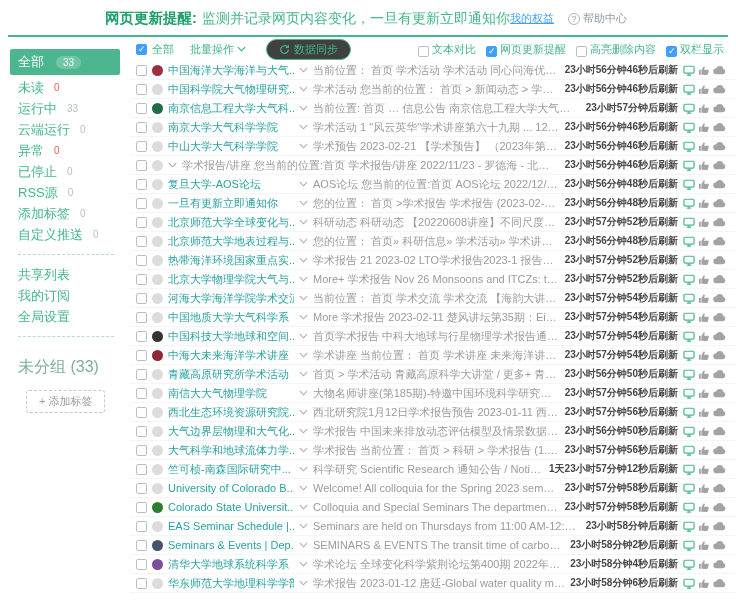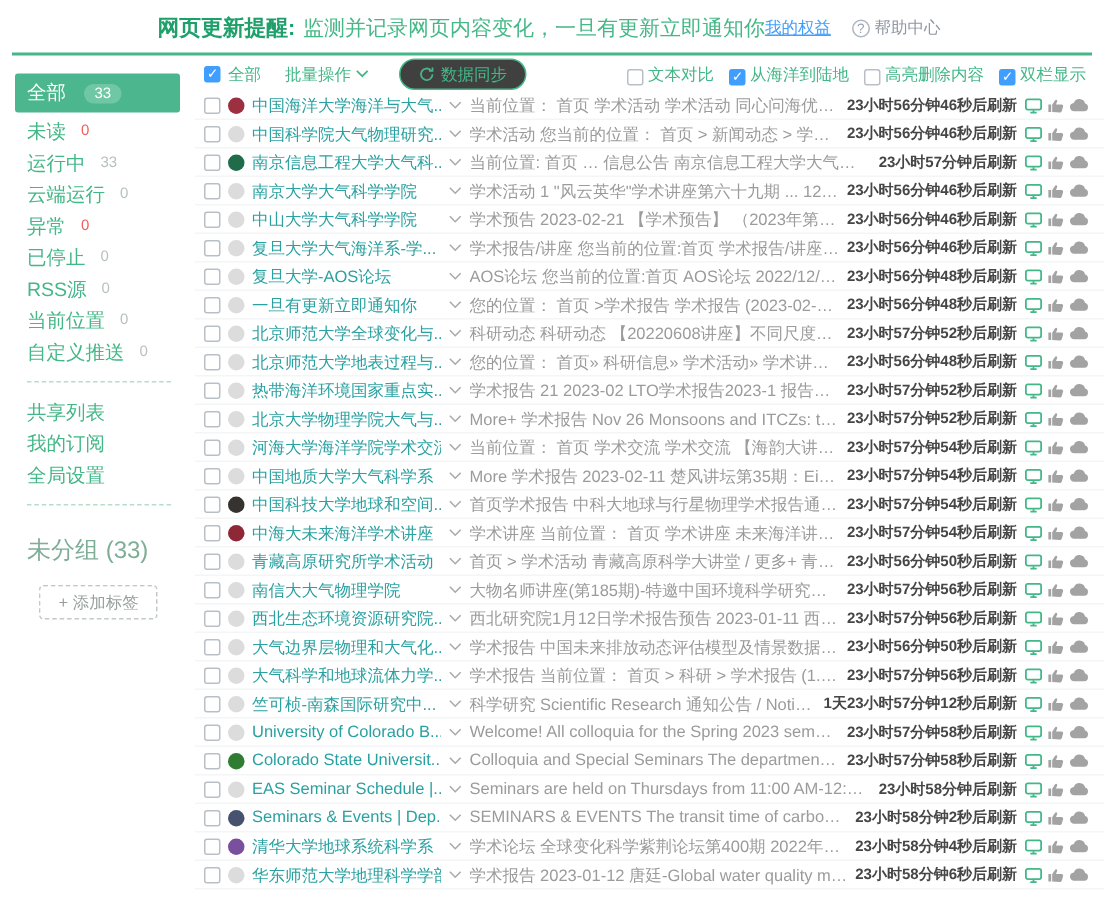--- a/index.html
+++ b/index.html
@@ -96,21 +96,21 @@
         </div>
         <div class="sb-item">
           <span class="sb-label">已停止</span>
           <span class="sb-count">0</span>
         </div>
         <div class="sb-item">
           <span class="sb-label">RSS源</span>
           <span class="sb-count">0</span>
         </div>
         <div class="sb-item">
-          <span class="sb-label">当前位置</span>
+          <span class="sb-label">添加标签</span>
           <span class="sb-count">0</span>
         </div>
         <div class="sb-item">
           <span class="sb-label">自定义推送</span>
           <span class="sb-count">0</span>
         </div>
       </div>
     <div class="sb-divider"></div>
     <div id="sb-links">
         <div class="sb-link">共享列表</div>
@@ -138,21 +138,21 @@
           </svg>
         <span>数据同步</span>
       </button>
       <span class="tb-right" id="tb-opts">
           <span class="tb-opt">
             <span class="cb"></span>
             <span>文本对比</span>
           </span>
           <span class="tb-opt">
             <span class="cb checked"></span>
-            <span>从海洋到陆地</span>
+            <span>网页更新提醒</span>
           </span>
           <span class="tb-opt">
             <span class="cb"></span>
             <span>高亮删除内容</span>
           </span>
           <span class="tb-opt">
             <span class="cb checked"></span>
             <span>双栏显示</span>
           </span>
         </span>
@@ -304,21 +304,20 @@
             <span>
               <svg width="13" height="10" viewBox="0 0 14 10">
                 <path d="M3.5 9.5a3 3 0 01-.4-6A4.2 4.2 0 0111.2 4a2.8 2.8 0 01-.5 5.5z" fill="#a3a3a3"></path>
               </svg>
             </span>
           </span>
         </div>
         <div class="row">
           <span class="cb"></span>
           <span class="favicon" style="background: rgb(220, 220, 220);"></span>
-          <a class="site-name">复旦大学大气海洋系-学...</a>
           <span class="chev">
             <svg width="9" height="6" viewBox="0 0 10 6">
               <path d="M1 1l4 4 4-4" fill="none" stroke="#aaa" stroke-width="1.2"></path>
             </svg>
           </span>
           <span class="preview">学术报告/讲座 您当前的位置:首页  学术报告/讲座 2022/11/23 - 罗德海 - 北极-中纬度之间的...</span>
           <span class="time">23小时56分钟46秒后刷新</span>
           <span class="ricons">
             <span>
               <svg width="12" height="11" viewBox="0 0 14 13">

